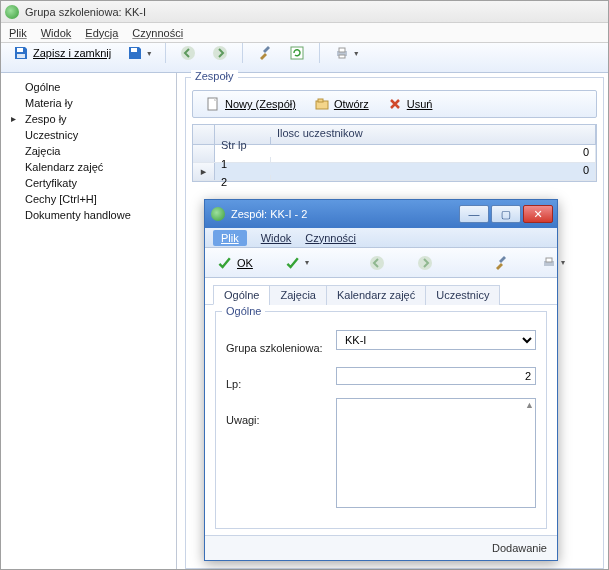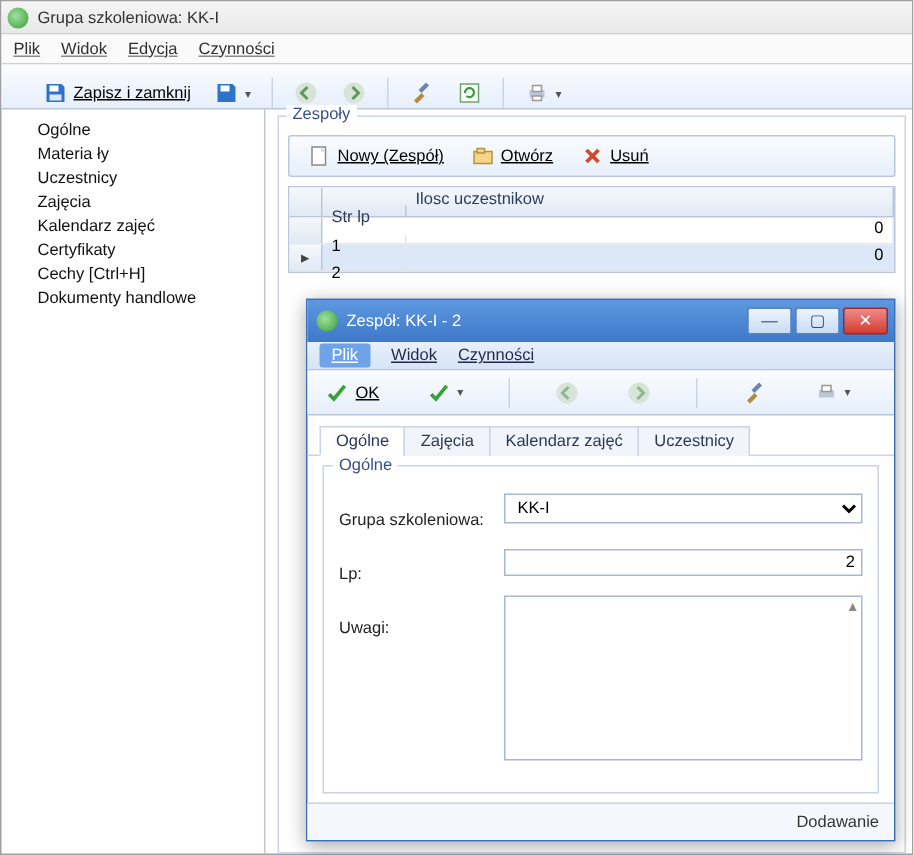--- a/index.html
+++ b/index.html
@@ -7,21 +7,21 @@
 
 .main-window { width: 609px; height: 570px; border: 1px solid #a0a0a0; background: #fff; display: flex; flex-direction: column; }
 
 .titlebar { height: 22px; background: linear-gradient(#f5f5f5, #e8e8e8); display: flex; align-items: center; padding: 0 4px; border-bottom: 1px solid #d0d0d0; }
 .titlebar .app-icon { width: 14px; height: 14px; border-radius: 50%; background: radial-gradient(circle at 40% 40%, #9de09d, #3a9c3a); margin-right: 6px; }
 .titlebar-text { color: #333; }
 
 .menubar { height: 20px; display: flex; align-items: center; padding: 2px 8px; gap: 14px; background: #fafafa; border-bottom: 1px solid #d0d0d0; }
 .menubar span { text-decoration: underline; text-decoration-color: #888; color: #2f2f2f; cursor: default; }
 
-.toolbar { height: 30px; background: linear-gradient(#fafcff, #e7effb); border-bottom: 1px solid #b8c7de; display: flex; align-items: flex-end; padding: 0 22px; gap: 4px; }
+.toolbar { height: 30px; background: linear-gradient(#fafcff, #e7effb); border-bottom: 1px solid #b8c7de; display: flex; align-items: flex-start; padding: 0 6px; gap: 4px; }
 .tb-sep { width: 1px; height: 20px; background: #c7d5e9; margin: 0 4px; }
 .tb-btn { display: flex; align-items: center; gap: 4px; padding: 2px 6px; border-radius: 3px; cursor: pointer; }
 .icon { width: 16px; height: 16px; display: inline-flex; align-items: center; justify-content: center; }
 .icon svg { width: 16px; height: 16px; }
 
 .content { flex: 1; display: flex; }
 .sidebar { width: 175px; border-right: 0; padding: 6px 10px; }
 .sidebar-item { padding: 2px 0 2px 14px; cursor: default; color: #111; }
 .sidebar-item.active::before { content: "▸"; position: absolute; margin-left: -14px; color: #333; font-size: 10px; }
 .sidebar-item.active { position: relative; font-weight: normal; }
@@ -40,21 +40,21 @@
 .grid-head div { border-right: 1px solid #b8c7de; padding: 2px 6px; color: #2d3b5d; }
 .col-ind { width: 22px; }
 .col-a { width: 56px; margin-top: 12px; }
 .col-b { flex: 1; }
 .grid-row { display: flex; height: 18px; border-bottom: 1px solid #e0e6ee; }
 .grid-row.sel { background: #dce8f7; }
 .grid-row .cell { border-right: 1px solid #e0e6ee; padding: 1px 6px; }
 .row-ind { width: 22px; background: linear-gradient(#f5f8fc,#e2e9f4); border-right: 1px solid #b8c7de; display: flex; align-items: center; justify-content: center; color: #444; }
 
 
-.dialog { position: absolute; left: 204px; top: 199px; width: 393px; height: 362px; border: 1px solid #3a6fb7; background: #fff; box-shadow: 0 3px 12px rgba(0,0,0,.35); display: flex; flex-direction: column; }
+.dialog { position: absolute; left: 204px; top: 199px; width: 354px; height: 362px; border: 1px solid #3a6fb7; background: #fff; box-shadow: 0 3px 12px rgba(0,0,0,.35); display: flex; flex-direction: column; }
 .d-title { height: 28px; background: linear-gradient(#5e98e0,#3e78c8); display: flex; align-items: center; padding: 0 4px; }
 .d-title .app-icon { width: 14px; height: 14px; border-radius: 50%; background: radial-gradient(circle at 40% 40%, #9de09d, #3a9c3a); margin: 0 6px 0 2px; }
 .d-title-text { color: #fff; flex: 1; }
 .win-btns { display: flex; gap: 2px; }
 .win-btn { width: 30px; height: 18px; border-radius: 2px; background: linear-gradient(#eef4fc,#cadcf3); border: 1px solid #5b82b8; display: flex; align-items: center; justify-content: center; color: #2a4f85; font-size: 10px; cursor: pointer; }
 .win-btn.close { background: linear-gradient(#f08b8b,#d33b2f); border-color: #a02820; color: #fff; }
 
 .d-menubar { height: 20px; background: linear-gradient(#e8f0fb,#d6e4f6); border-bottom: 1px solid #b8c7de; display: flex; align-items: center; gap: 14px; padding: 0 8px; }
 .d-menubar span { color: #1f2a4a; }
 .d-menubar .plik { background: #6ea3e8; color: #fff; padding: 2px 8px; border-radius: 2px; text-decoration: underline; }
@@ -164,20 +164,21 @@
           </svg>
         </span>
       <span style="font-size:8px;color:#555;">▾</span>
     </div>
   </div>
 
   <div class="content">
     <div class="sidebar">
       <div class="sidebar-item">Ogólne</div>
       <div class="sidebar-item">Materia ły</div>
+      <div class="sidebar-item active">Zespo ły</div>
       <div class="sidebar-item">Uczestnicy</div>
       <div class="sidebar-item">Zajęcia</div>
       <div class="sidebar-item">Kalendarz zajęć</div>
       <div class="sidebar-item">Certyfikaty</div>
       <div class="sidebar-item">Cechy [Ctrl+H]</div>
       <div class="sidebar-item">Dokumenty handlowe</div>
     </div>
 
     <div class="right-panel">
       <div class="group-box" style="flex:1;">

